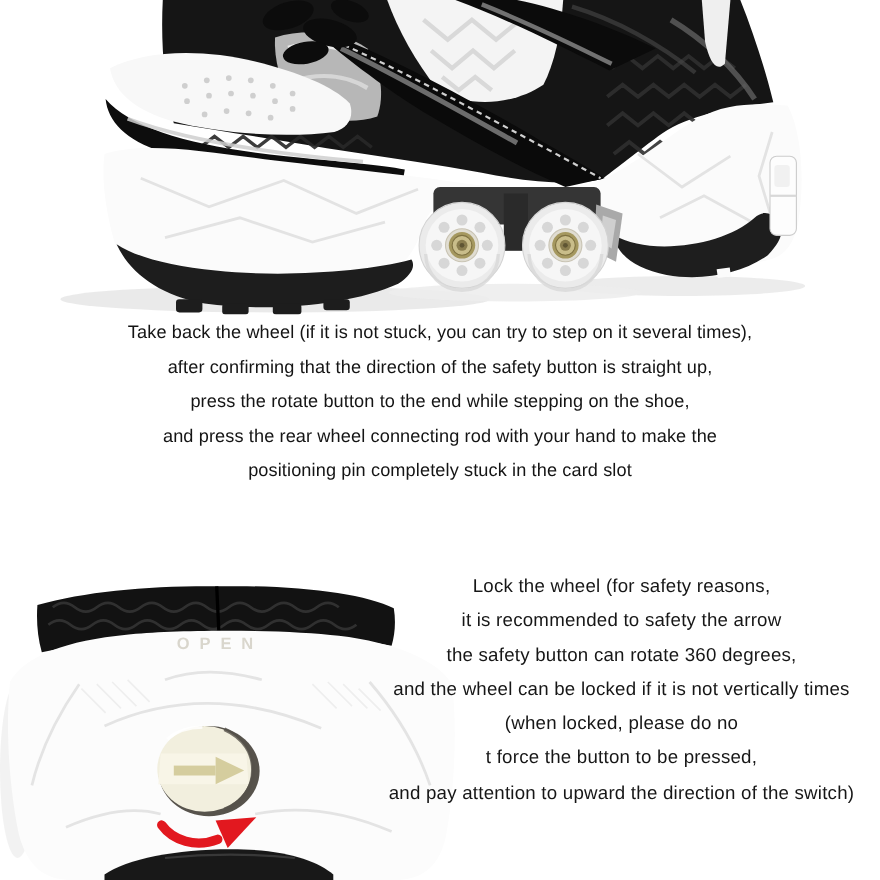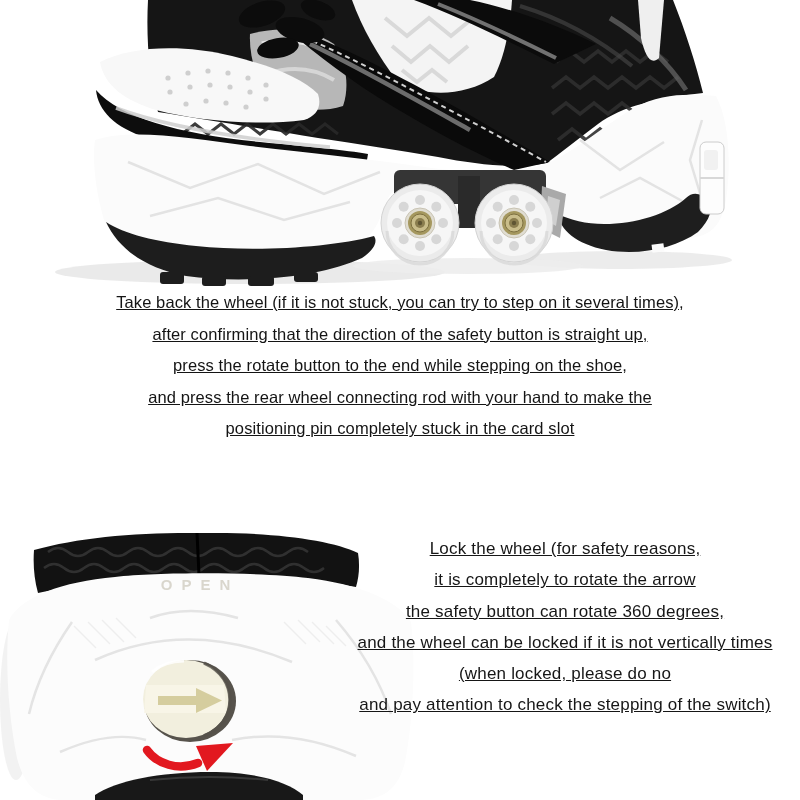--- a/index.html
+++ b/index.html
@@ -8,23 +8,23 @@
     font-family:"Liberation Sans", sans-serif;
   }
   .photo-top{position:absolute;top:0;left:0;width:800px;height:286px;}
   .photo-bottom{position:absolute;top:500px;left:0;width:420px;height:300px;}
   .instr-top{
     position:absolute;top:287px;left:0;width:800px;text-align:center;
     font-size:16.5px;line-height:31.6px;color:#141414;letter-spacing:.1px;
   }
   .instr-bottom{
     position:absolute;top:517px;left:332px;width:466px;text-align:center;
-    font-size:17px;line-height:31.3px;color:#161616;letter-spacing:.2px;margin-top:16px;
+    font-size:17px;line-height:31.3px;color:#161616;letter-spacing:.2px;
   }
-  .line{white-space:nowrap;text-decoration:underline;}
+  .line{white-space:nowrap;}
 </style>
 </head>
 <body>
 
 <svg class="photo-top" viewBox="0 0 800 286" aria-hidden="true">
 
   <g>
     <ellipse cx="250" cy="272" rx="195" ry="12" fill="#e3e3e3" opacity="0.75"></ellipse>
     <ellipse cx="620" cy="260" rx="112" ry="9" fill="#e6e6e6" opacity="0.75"></ellipse>
     <ellipse cx="468" cy="266" rx="115" ry="8" fill="#ededed" opacity="0.9"></ellipse>
@@ -242,18 +242,19 @@
   </g>
 
   <g>
     <path d="M95,295 C115,281 160,272 210,272 C258,272 288,282 303,295 L303,300 L95,300 Z" fill="#181818"></path>
     <path d="M150,280 Q210,274 268,280" stroke="#3c3c3c" stroke-width="2" fill="none" opacity="0.9"></path>
   </g>
 </svg>
 
 <div class="instr-bottom">
   <div class="line">Lock the wheel (for safety reasons,</div>
-  <div class="line">it is completely to rotate the arrow</div>
+  <div class="line">it is recommended to safety the arrow</div>
   <div class="line">the safety button can rotate 360 degrees,</div>
   <div class="line">and the wheel can be locked if it is not vertically times</div>
   <div class="line">(when locked, please do no</div>
-  <div class="line">and pay attention to check the stepping of the switch)</div>
+  <div class="line">t force the button to be pressed,</div>
+  <div class="line">and pay attention to upward the direction of the switch)</div>
 </div>
 
 </body></html>

